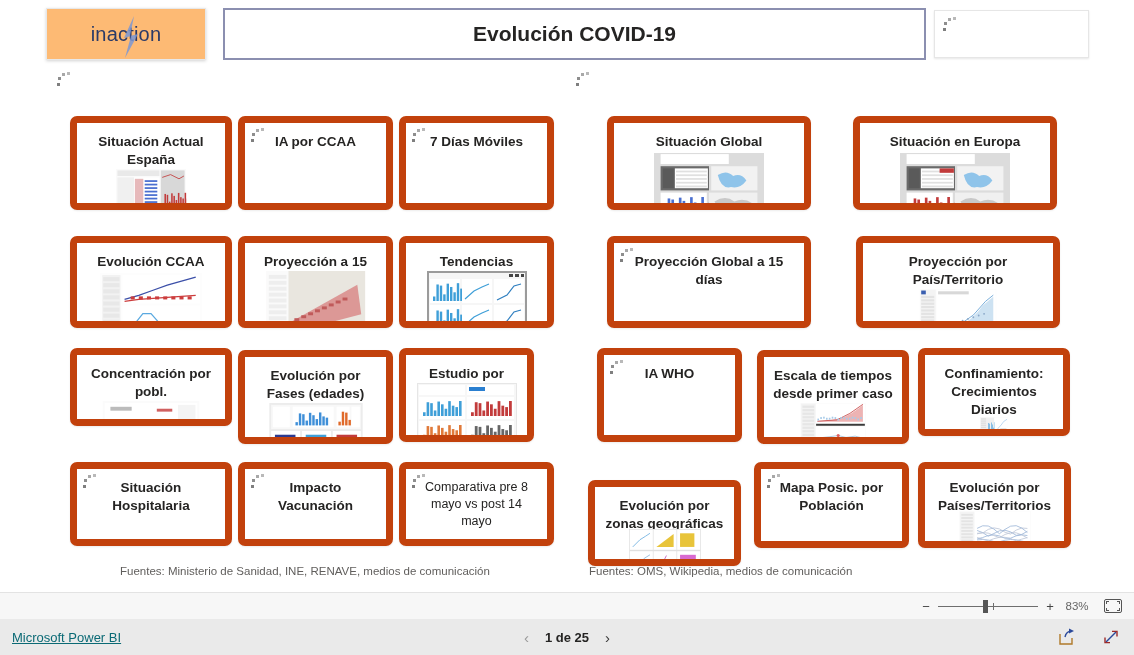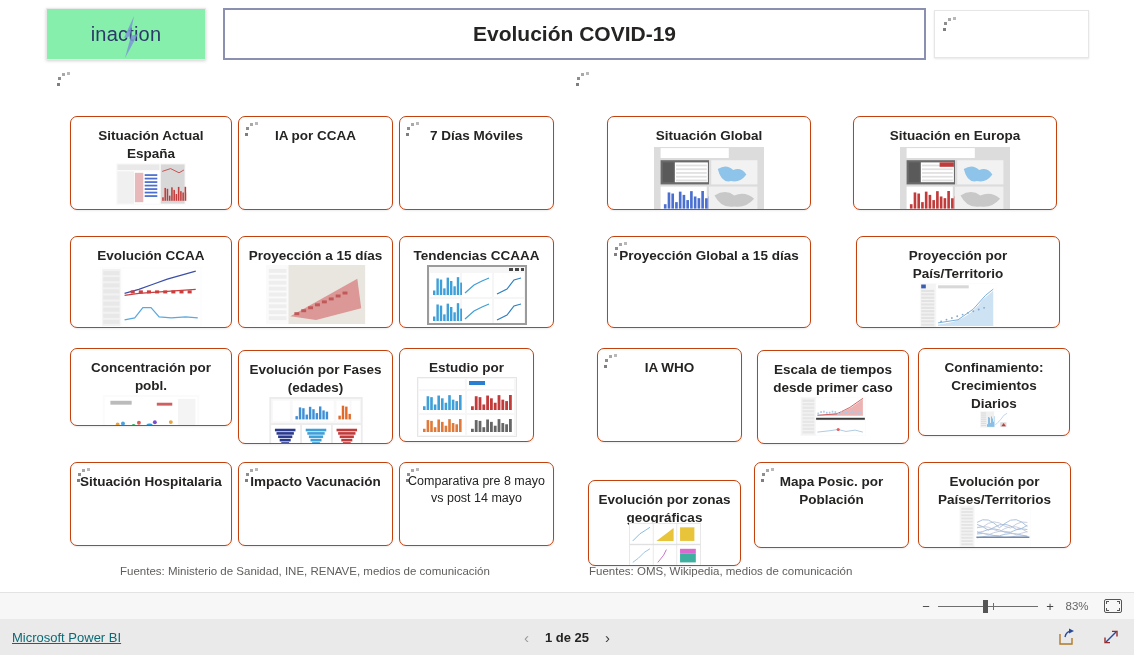--- a/index.html
+++ b/index.html
@@ -10,21 +10,21 @@
     overflow: hidden;
   }
   #app { position: relative; width: 1134px; height: 655px; background: #fff; }
 
   
   .canvas { position: absolute; left: 0; top: 0; width: 1134px; height: 592px; background: #fff; }
 
   
   .logo-card {
     position: absolute; left: 46px; top: 8px; width: 160px; height: 52px;
-    background: #86efac; border: 1px solid #e8e8e8;
+    background: #fdba74; border: 1px solid #e8e8e8;
     box-shadow: 0 1px 3px rgba(0,0,0,.18);
     display: flex; align-items: center; justify-content: center;
   }
   .logo-wrap { position: relative; display: inline-block; }
   .logo-text { font-size: 20px; color: #2b3a67; letter-spacing: .2px; font-family: "Liberation Sans", sans-serif; }
   .logo-bolt { position: absolute; left: 29px; top: -7px; }
 
   .title-card {
     position: absolute; left: 223px; top: 8px; width: 703px; height: 52px;
     background: #fff; border: 2px solid #8b8fb0;
@@ -44,21 +44,21 @@
     position: absolute; width: 2.5px; height: 2.5px; background: #9b9b9b; display: block;
   }
   .spinner i:nth-child(1){ left: 10px; top: 0px; background:#b9b9b9; }
   .spinner i:nth-child(2){ left: 5px;  top: 1px; background:#a8a8a8; }
   .spinner i:nth-child(3){ left: 1px;  top: 5px; background:#8e8e8e; }
   .spinner i:nth-child(4){ left: 0px;  top: 11px; background:#7f7f7f; }
 
   
   .card {
     position: absolute; background: #fff;
-    border: 1px solid #c2410c; border-radius: 7px;
+    border: 7px solid #c2410c; border-radius: 7px;
     box-shadow: 0 1px 2px rgba(0,0,0,.08);
     overflow: hidden;
   }
   .card-label {
     position: absolute; left: 0; right: 0; top: 10px;
     text-align: center; font-size: 13.5px; font-weight: bold;
     color: #252423; line-height: 1.35; padding: 0 8px;
   }
   .card-label.small { font-size: 12.5px; font-weight: normal; }
   .thumb { position: absolute; left: 50%; transform: translateX(-50%); }

